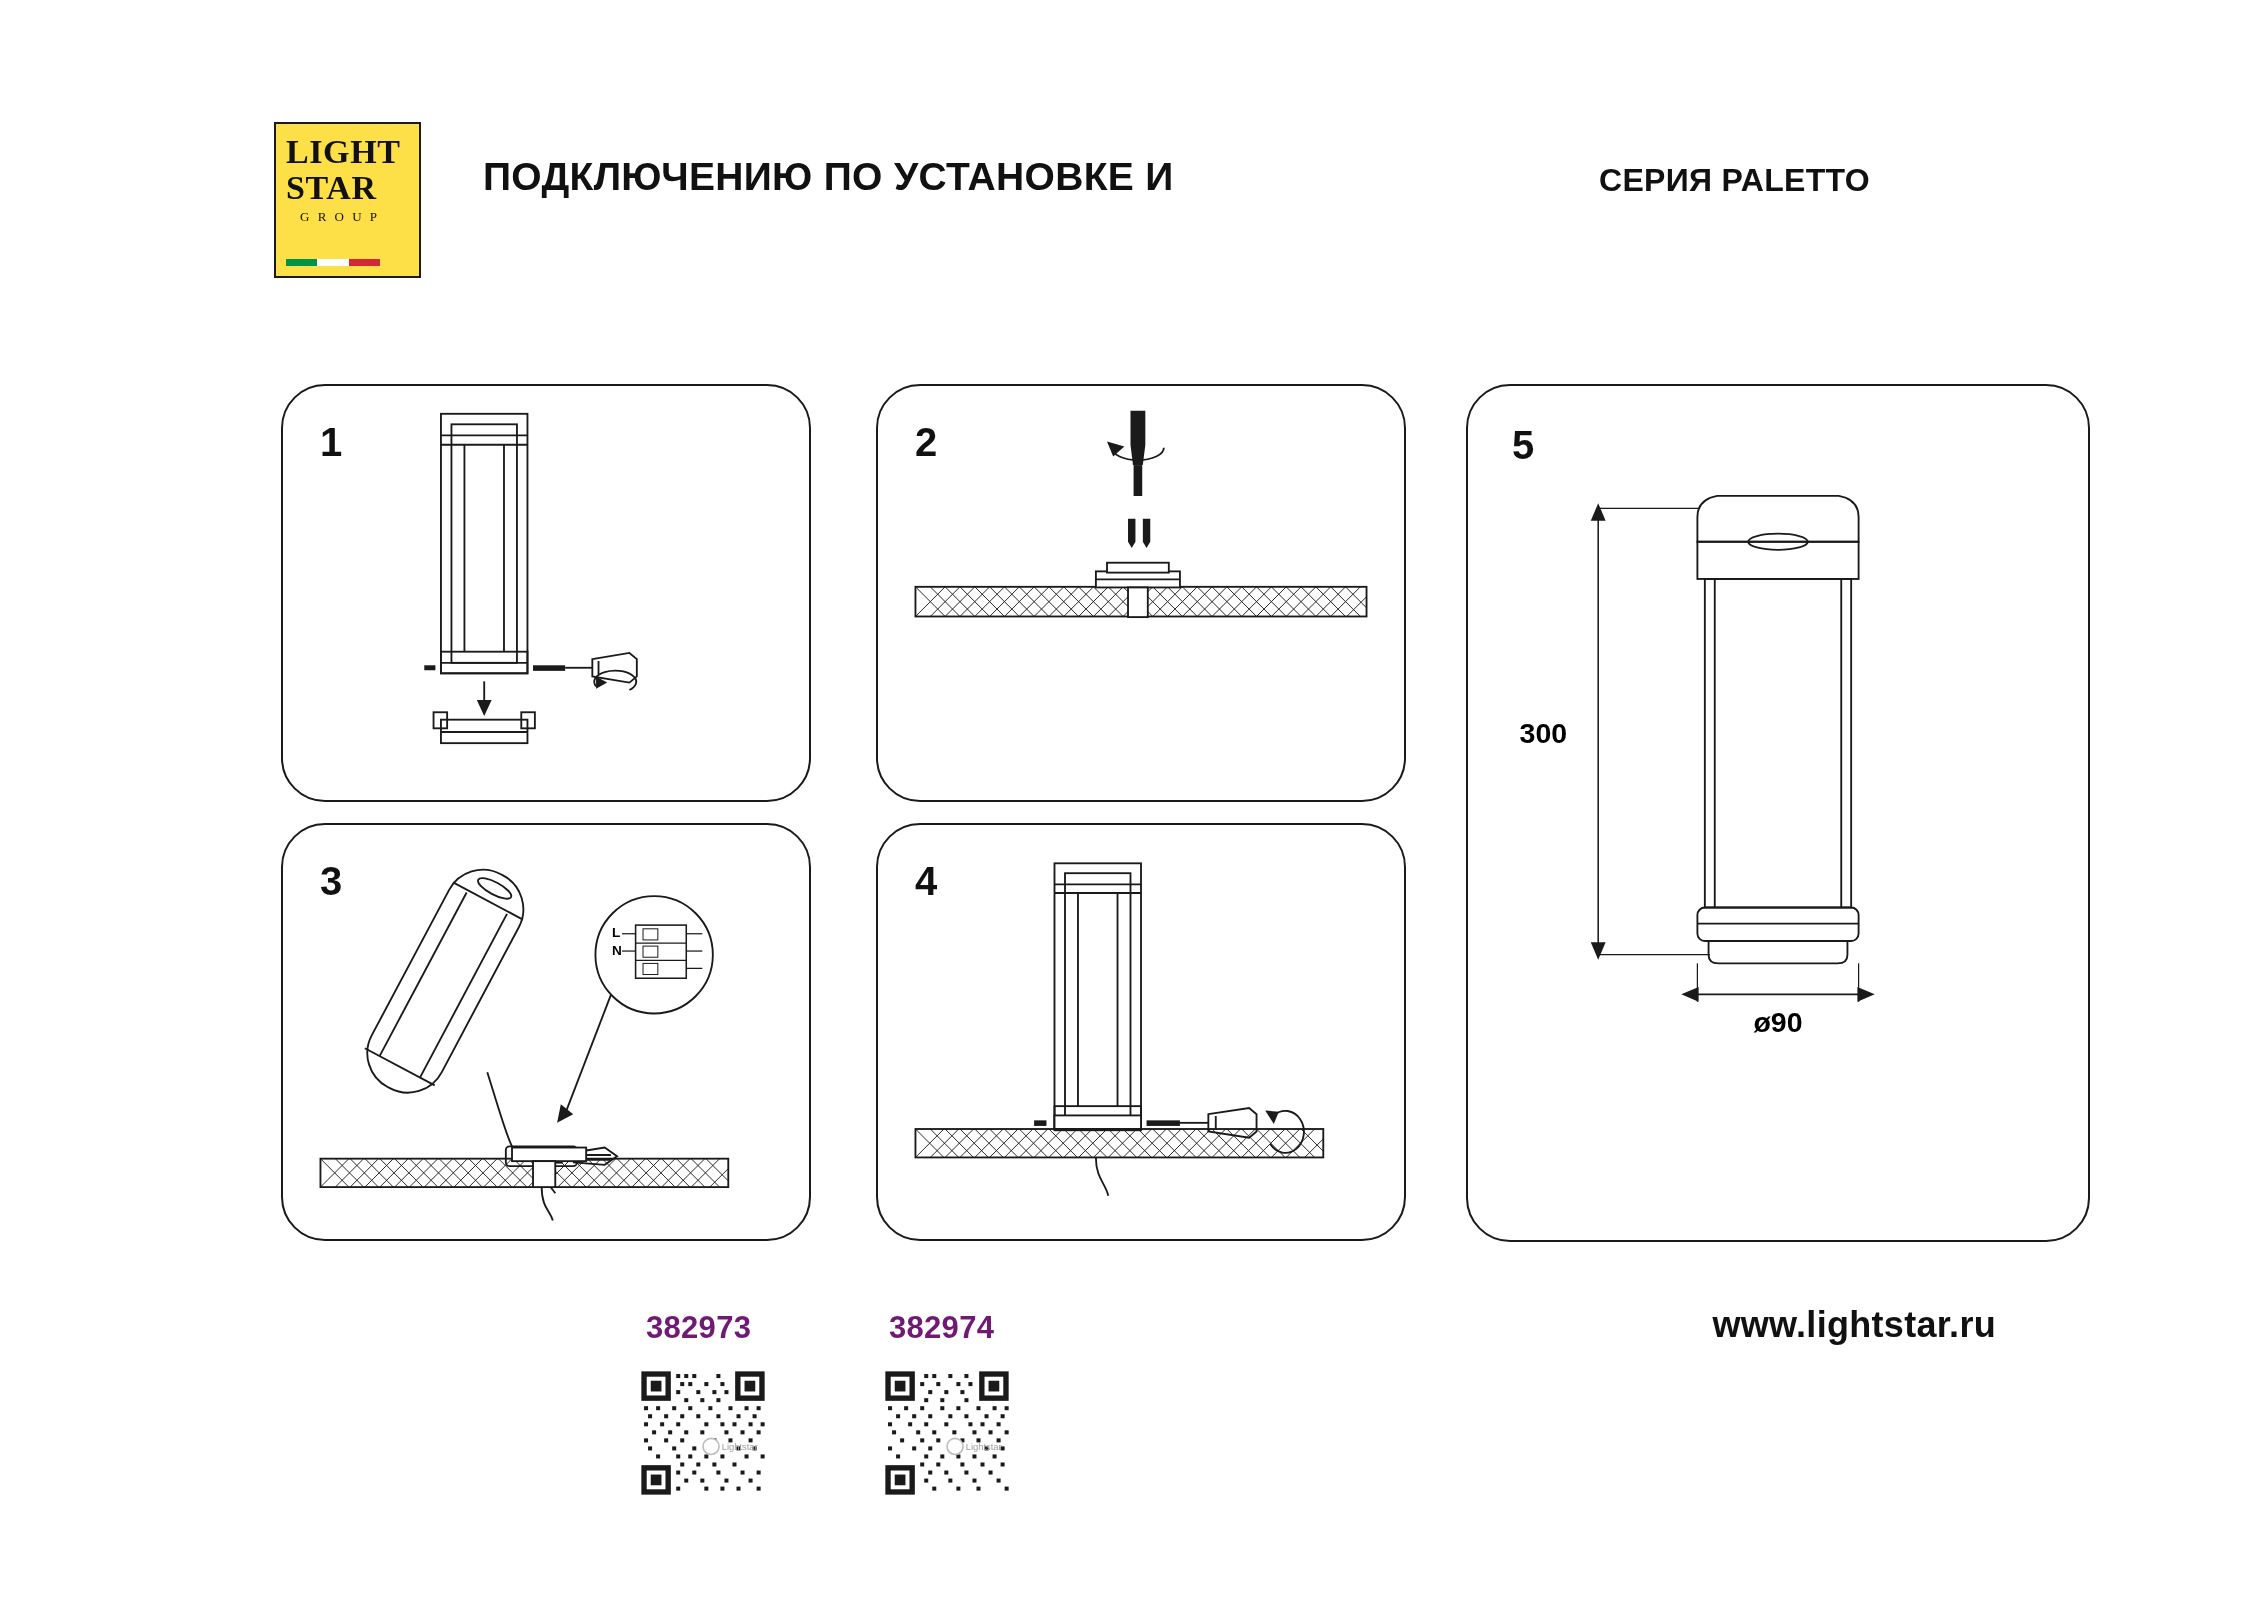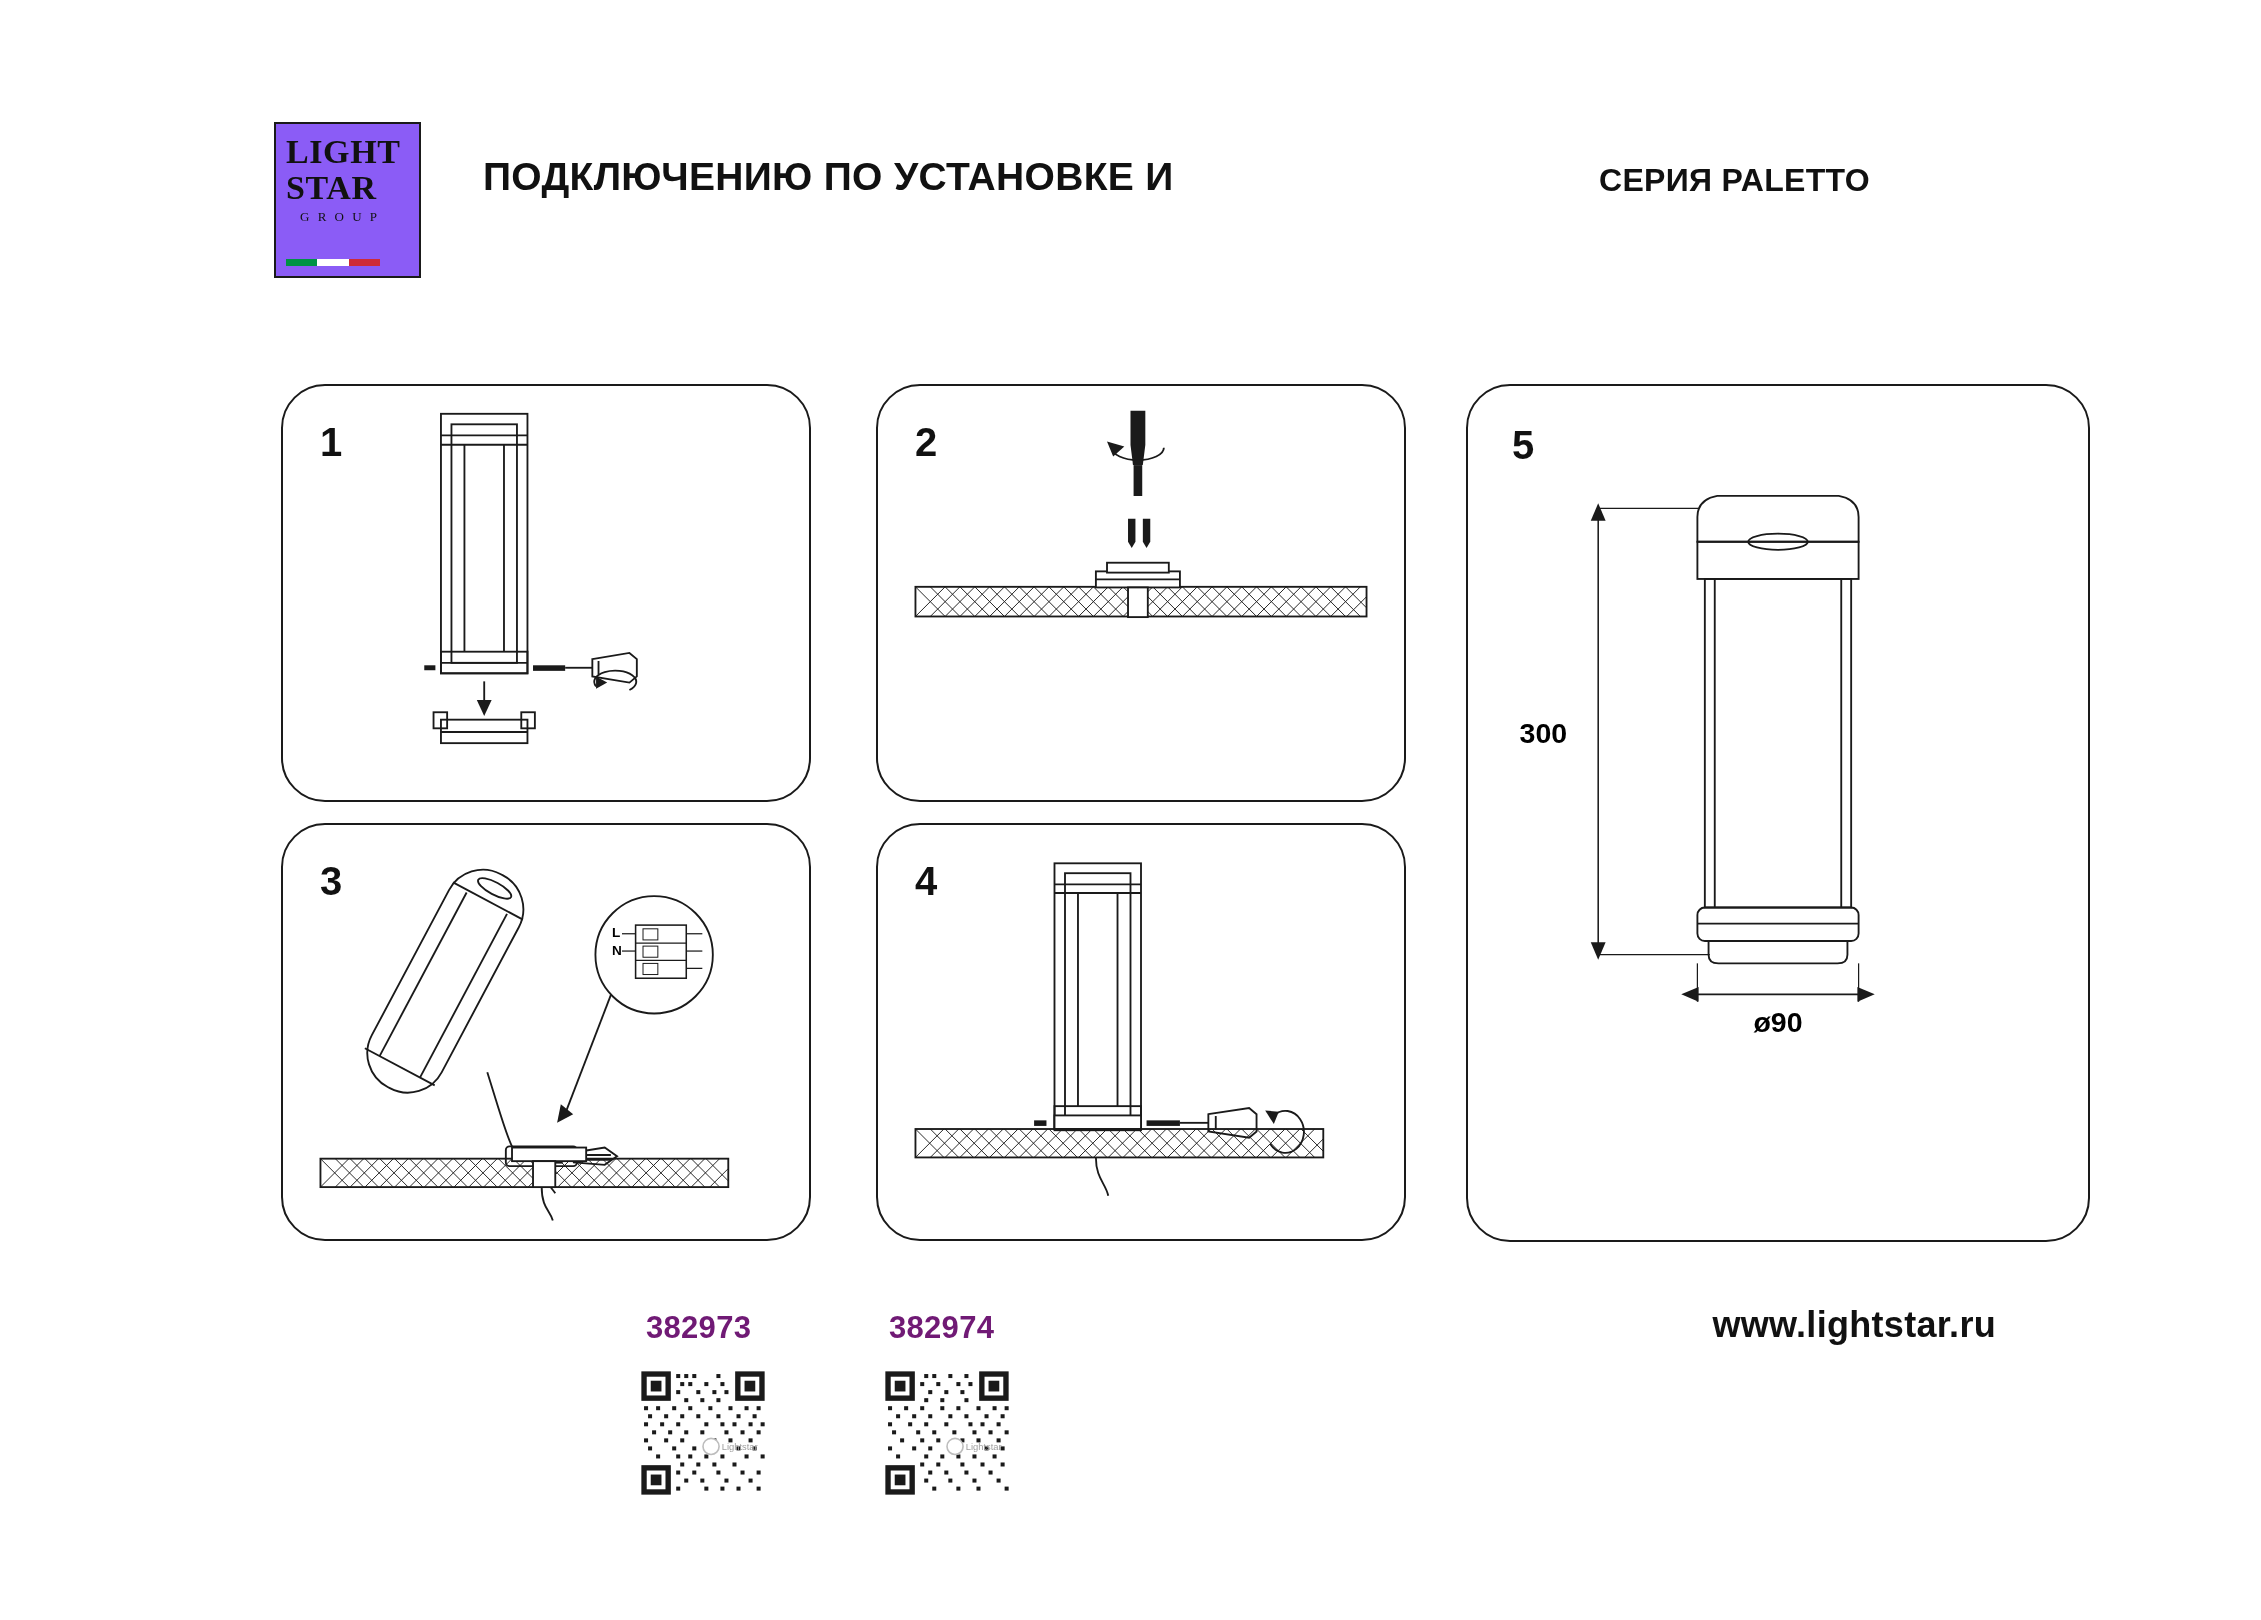--- a/index.html
+++ b/index.html
@@ -24,21 +24,21 @@
     height: 324px;
   }
   #logo-box {
     position: absolute;
     left: 274px;
     top: 122px;
     width: 147px;
     height: 156px;
     border: 2.5px solid #1a1a1a;
     box-sizing: border-box;
-    background: #8b5cf6;
+    background: #fde047;
     display: flex;
     flex-direction: column;
     justify-content: flex-start;
     padding: 10px 7.5px 0 10px;
   }
   #logo-box .lg-line {
     font-family: "Liberation Serif", serif;
     font-weight: bold;
     font-size: 34px;
     line-height: 36px;

